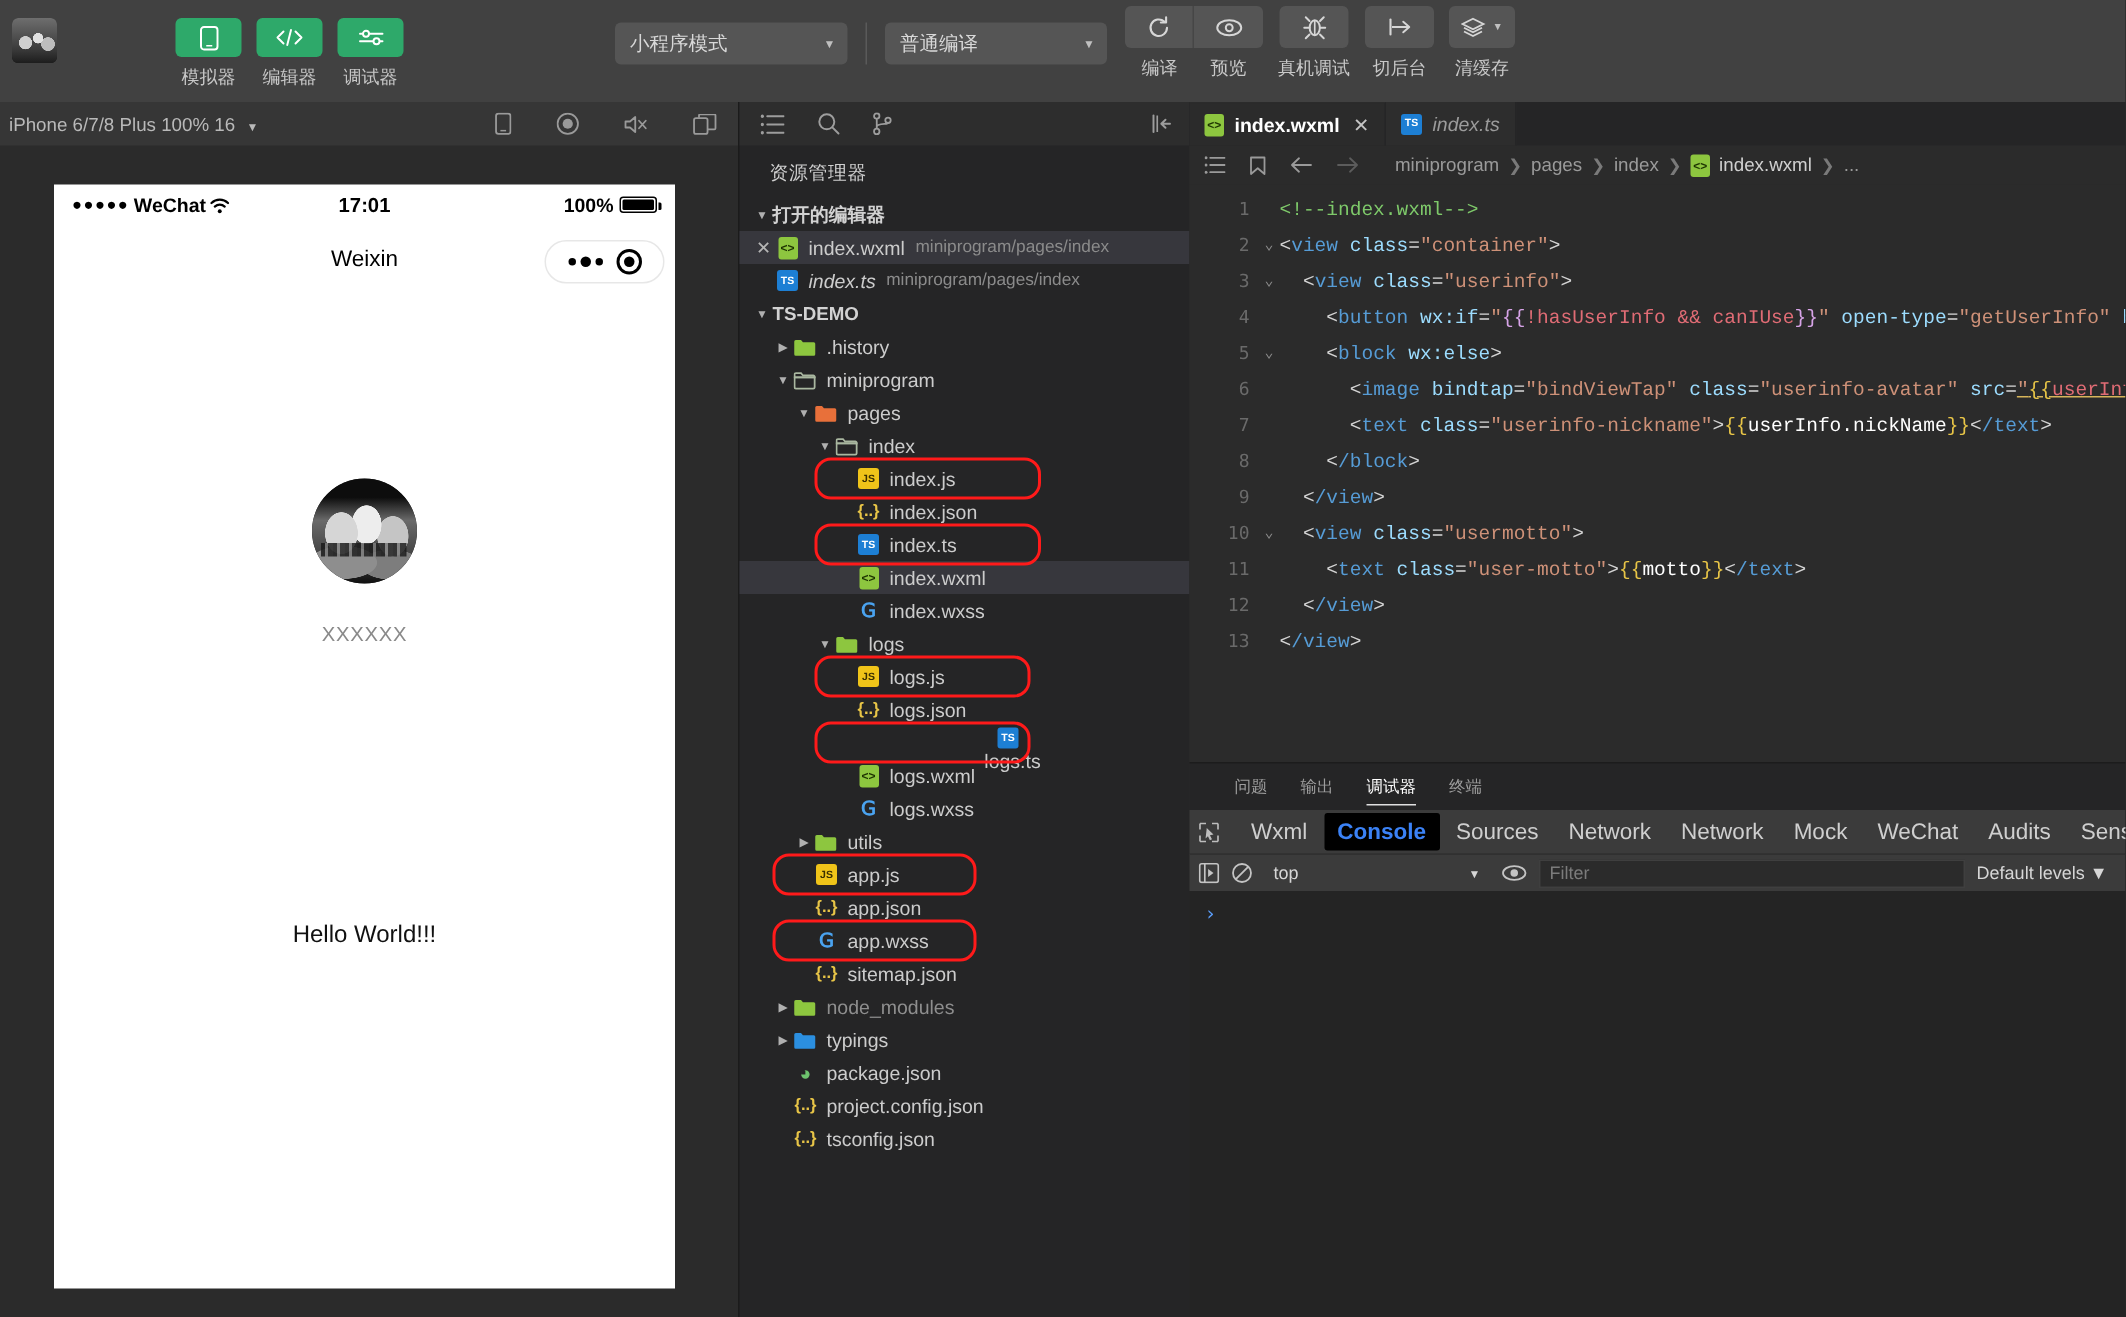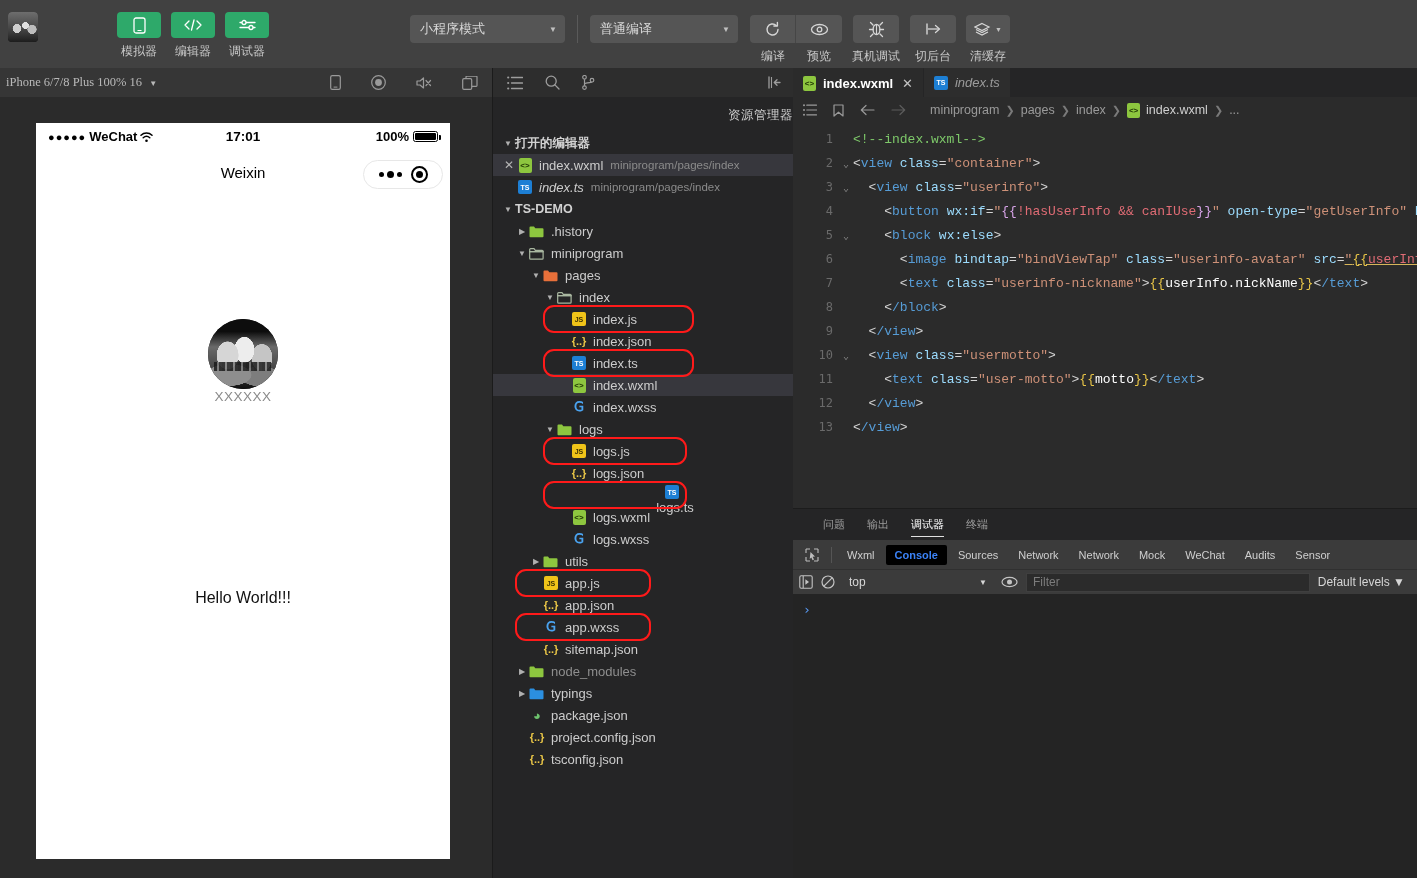--- a/index.html
+++ b/index.html
@@ -45,21 +45,21 @@
   .select {
     height: 28px; border-radius: 4px; background: #555555;
     color: #d8d8d8; font-size: 13px; display: flex; align-items: center;
     padding: 0 10px; position: relative; cursor: pointer;
   }
   .select .caret { position: absolute; right: 8px; font-size: 8px; color: #c0c0c0; }
   .sel-mode { width: 155px; }
   .sel-compile { width: 148px; }
   .vdiv { width: 1px; height: 28px; background: #5a5a5a; margin: 0 12px; }
 
-  .tb-actions { display: flex; align-items: flex-start; margin-left: 6px; padding-top: 15px; }
+  .tb-actions { display: flex; align-items: flex-start; margin-left: 6px; padding-top: 4px; }
   .act { display: flex; flex-direction: column; align-items: center; cursor: pointer; }
   .act-btn {
     height: 28px; background: #555555; display: flex; align-items: center; justify-content: center;
     color: #d6d6d6;
   }
   .act-lbl { font-size: 12px; color: #c8c8c8; margin-top: 5px; white-space: nowrap; }
   .grp { display: flex; border-radius: 4px; overflow: hidden; }
   .grp .act-btn { width: 46px; border-right: 1px solid #464646; }
   .grp .act-btn:last-child { border-right: none; }
   .act-sep { width: 10px; }
@@ -68,21 +68,20 @@
 
   
   .sim {
     position: absolute; left: 0; top: 68px; width: 492px; height: 810px;
     background: #2b2b2b;
   }
   .sim-toolbar {
     height: 29px; width: 492px; background: #363636;
     display: flex; align-items: center; justify-content: space-between;
     padding: 0 14px 0 6px;
-    font-family: Liberation Serif, serif;
   }
   .sim-device { font-size: 12.5px; color: #b9b9b9; cursor: pointer; }
   .sim-icons { display: flex; gap: 30px; align-items: center; }
   .sim-icons span { color: #9a9a9a; cursor: pointer; display:flex; }
 
   .phone {
     position: absolute; left: 36px; top: 55px;
     width: 414px; height: 736px; background: #ffffff;
     overflow: hidden;
   }
@@ -126,35 +125,35 @@
       radial-gradient(ellipse 21% 27% at 77% 55%, #c5c5c5 0 70%, transparent 72%),
       radial-gradient(ellipse 45% 22% at 30% 80%, #8e8e8e 0 70%, transparent 72%),
       radial-gradient(ellipse 40% 20% at 75% 82%, #7d7d7d 0 70%, transparent 72%),
       linear-gradient(180deg,#0d0d0d 0 18%, #6a6a6a 40%, #3d3d3d 78%, #0f0f0f 100%);
   }
   .avatar-big .strip {
     position:absolute; left:8%; right:10%; bottom:26%; height:13%;
     background: repeating-linear-gradient(90deg, #1a1a1a 0 3px, #7a7a7a 3px 5px, #202020 5px 8px);
     opacity: .85;
   }
-  .nickname { font-size: 13.5px; color: #8a8a8a; letter-spacing: .5px; }
+  .nickname { margin-top: 26px; font-size: 13.5px; color: #8a8a8a; letter-spacing: .5px; }
   .motto { margin-top: 185px; font-size: 16px; color: #111; }
 
   
   .explorer {
     position: absolute; left: 492px; top: 68px; width: 301px; height: 810px;
     background: #252526; border-left: 1px solid #1b1b1b;
   }
   .exp-iconbar {
     height: 29px; display: flex; align-items: center; gap: 22px;
     padding: 0 14px; background: #2d2d2d; position: relative;
   }
   .exp-iconbar .ic { color:#9d9d9d; display:flex; cursor:pointer;}
   .exp-iconbar .collapse { position:absolute; right: 12px; color:#9d9d9d; cursor:pointer; display:flex;}
-  .exp-title { padding: 10px 0 8px 20px; font-size: 12.5px; color: #cfcfcf; letter-spacing: .5px; text-align: right; }
+  .exp-title { padding: 10px 0 8px 20px; font-size: 12.5px; color: #cfcfcf; letter-spacing: .5px; }
   .sect-head {
     display: flex; align-items: center; height: 22px; padding-left: 8px;
     font-size: 12.5px; color: #d2d2d2; font-weight: 700; cursor: pointer;
   }
   .tw { width: 14px; display:inline-flex; align-items:center; justify-content:center; color:#b0b0b0; font-size: 8px; }
   .tw.empty { visibility:hidden; }
   .row {
     display: flex; align-items: center; height: 22px; font-size: 13px;
     color: #cccccc; cursor: pointer; position: relative; white-space: nowrap;
   }
@@ -231,21 +230,21 @@
     background: #252526; border-top: 1px solid #1c1c1c;
   }
   .panel-tabs { height: 31px; display: flex; align-items: center; gap: 22px; padding: 0 30px; }
   .ptab { font-size: 11px; color: #9d9d9d; cursor: pointer; height:31px; display:flex;align-items:center; position:relative;font-family:Liberation Serif, serif;}
   .ptab.active { color: #ffffff; }
   .ptab.active::after { content:""; position:absolute; left:0; right:0; bottom:3px; height:1.5px; background:#e0e0e0;}
 
   .dev-tabs { height: 29px; background: #3b3b3b; display: flex; align-items: center; padding: 0 6px; gap: 2px; }
   .dev-tabs .insp { width: 26px; display:flex; align-items:center; justify-content:center; color:#bdbdbd; }
   .dev-tabs .dv { width:1px;height:16px;background:#555;margin:0 4px;}
-  .dtab { font-size: 11px; color: #cfcfcf; padding: 4px 9px; cursor: pointer; border-radius: 2px;}
+  .dtab { font-size: 15px; color: #cfcfcf; padding: 4px 9px; cursor: pointer; border-radius: 2px;}
   .dtab.active { background: #000000; color: #3b82f6; font-weight: 700; }
 
   .console-bar { height: 25px; background: #3b3b3b; display:flex; align-items:center; gap:8px; padding: 0 6px; border-top:1px solid #303030;}
   .cb-ic { color:#c4c4c4; display:flex; cursor:pointer; }
   .cb-sel { width: 150px; height: 19px; display:flex; align-items:center; justify-content:space-between; font-size:12px; color:#d6d6d6; padding: 0 6px; cursor:pointer;}
   .cb-filter { flex:1; height: 19px; background:#2b2b2b; border:1px solid #3f3f3f; font-size:12px; color:#7c7c7c; display:flex; align-items:center; padding:0 6px;}
   .cb-levels { font-size:12px; color:#d6d6d6; padding-right:6px; cursor:pointer; white-space:nowrap;}
   .console-body { height: 285px; background: #242424; padding: 6px 10px; }
   .prompt { color: #5a9cf8; font-size: 13px; font-family:"DejaVu Sans Mono", monospace; }
 

